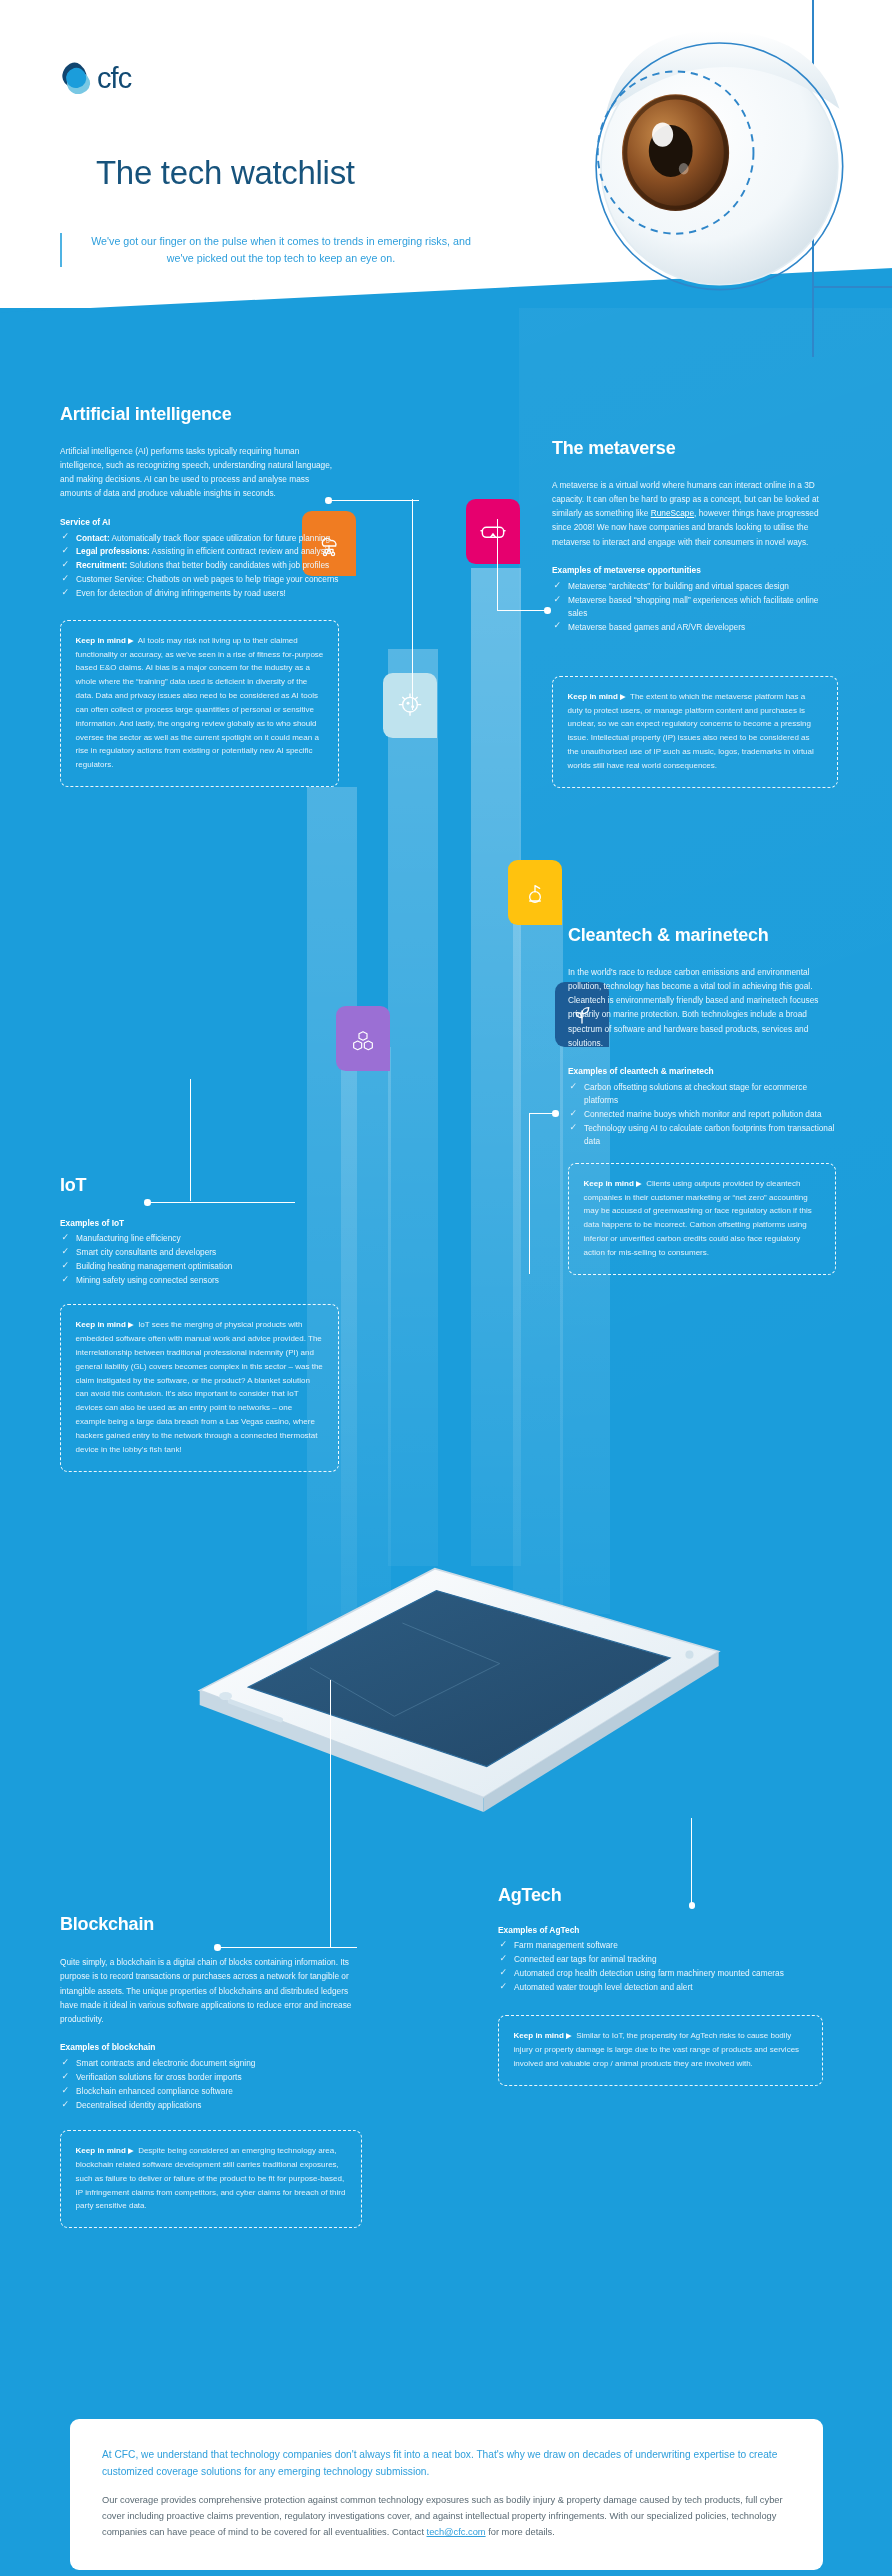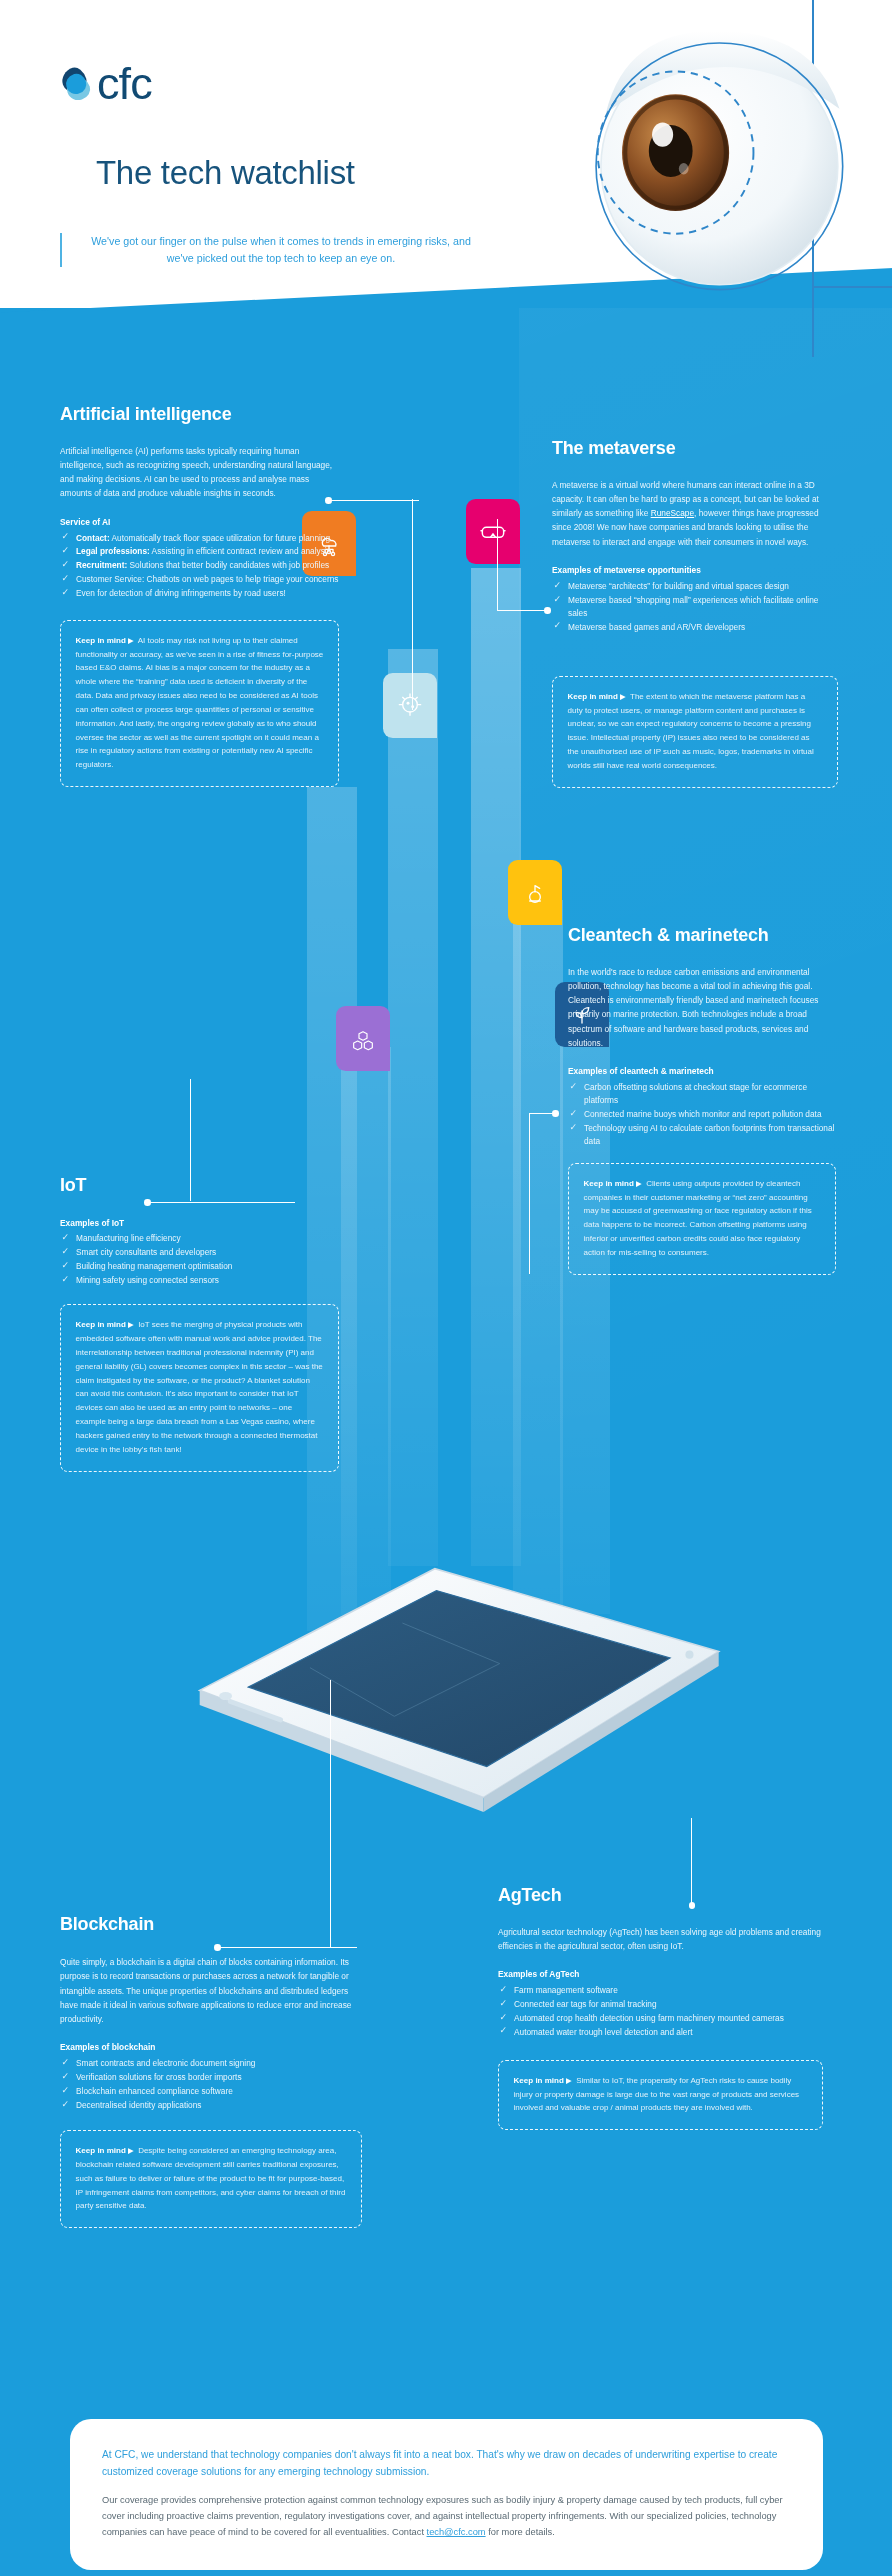--- a/index.html
+++ b/index.html
@@ -34,21 +34,21 @@
     border-radius:60% 40% 55% 45% / 55% 60% 40% 45%; transform:rotate(-18deg);
   }
   .logo-mark .bl-lightblue {
     position:absolute; left:6.5px; top:11.4px; width:23px; height:22px; background:#79c8e4;
     border-radius:55% 45% 50% 50% / 50% 55% 45% 50%; transform:rotate(-18deg);
   }
   .logo-mark .bl-mid {
     position:absolute; left:5.7px; top:7.3px; width:19.5px; height:19.5px; background:#1b9ddb;
     border-radius:55% 45% 50% 50% / 50% 55% 45% 50%; transform:rotate(-18deg);
   }
-  .logo-text { font-size:45px; font-weight:400; color:#114a73; letter-spacing:-0.8px; line-height:1; }
+  .logo-text { font-size:29px; font-weight:400; color:#114a73; letter-spacing:-0.8px; line-height:1; }
 
   .page-title {
     position:absolute; left:60px; top:154px;
     font-size:33px; font-weight:300; color:#17537c; letter-spacing:-0.3px;margin-left:36px;
   }
 
   .subtitle-wrap {
     position:absolute; left:60px; top:233px; width:422px;
     border-left:2.4px solid #4fb3e3; padding-left:18px;text-align:center;
   }
@@ -109,21 +109,21 @@
   .badge svg { width:32px; height:32px; }
 
   
   .phone {
     position:absolute; left:151px; top:1035px; width:592px; height:280px;
   }
 
   
   .footer-card {
     position:absolute; left:70px; top:2419px; width:753px;
-    background:#ffffff; border-radius:21px; padding:28px 32px 29px 32px;
+    background:#ffffff; border-radius:9px; padding:28px 32px 29px 32px;
   }
   .footer-lead { color:#2f9fdc; font-size:10.2px; line-height:1.62; font-weight:400; margin-bottom:13px; }
   .footer-body { color:#5a6a74; font-size:9.3px; line-height:1.72; }
   .footer-body a { color:#2f9fdc; }
 </style>
 </head>
 <body>
 
 <div class="bg-white"></div>
 <div class="bg-blue"></div>
@@ -382,21 +382,20 @@
     <li><span class="tick">✓</span><span>Blockchain enhanced compliance software</span></li>
     <li><span class="tick">✓</span><span>Decentralised identity applications</span></li>
   </ul>
   <div class="kim" style="margin-top:18px;">
     <p><span class="kim-label">Keep in mind</span> <span class="kim-arrow">▶</span>&nbsp; <span>Despite being considered an emerging technology area, blockchain related software development still carries traditional exposures, such as failure to deliver or failure of the product to be fit for purpose-based, IP infringement claims from competitors, and cyber claims for breach of third party sensitive data.</span></p>
   </div>
 </div>
 
 <div style="position:absolute; left:498px; top:1885px; width:325px;">
   <h2 class="sec-title" style="margin-bottom:18px;">AgTech</h2>
-  <p class="sec-body">Agricultural sector technology (AgTech) has been solving age old problems and creating effiencies in the agricultural sector, often using IoT.</p>
   <div class="examples-head">Examples of AgTech</div>
   <ul class="ex-list">
     <li><span class="tick">✓</span><span>Farm management software</span></li>
     <li><span class="tick">✓</span><span>Connected ear tags for animal tracking</span></li>
     <li><span class="tick">✓</span><span>Automated crop health detection using farm machinery mounted cameras</span></li>
     <li><span class="tick">✓</span><span>Automated water trough level detection and alert</span></li>
   </ul>
   <div class="kim" style="margin-top:21px;">
     <p><span class="kim-label">Keep in mind</span> <span class="kim-arrow">▶</span>&nbsp; <span>Similar to IoT, the propensity for AgTech risks to cause bodily injury or property damage is large due to the vast range of products and services involved and valuable crop / animal products they are involved with.</span></p>
   </div>

